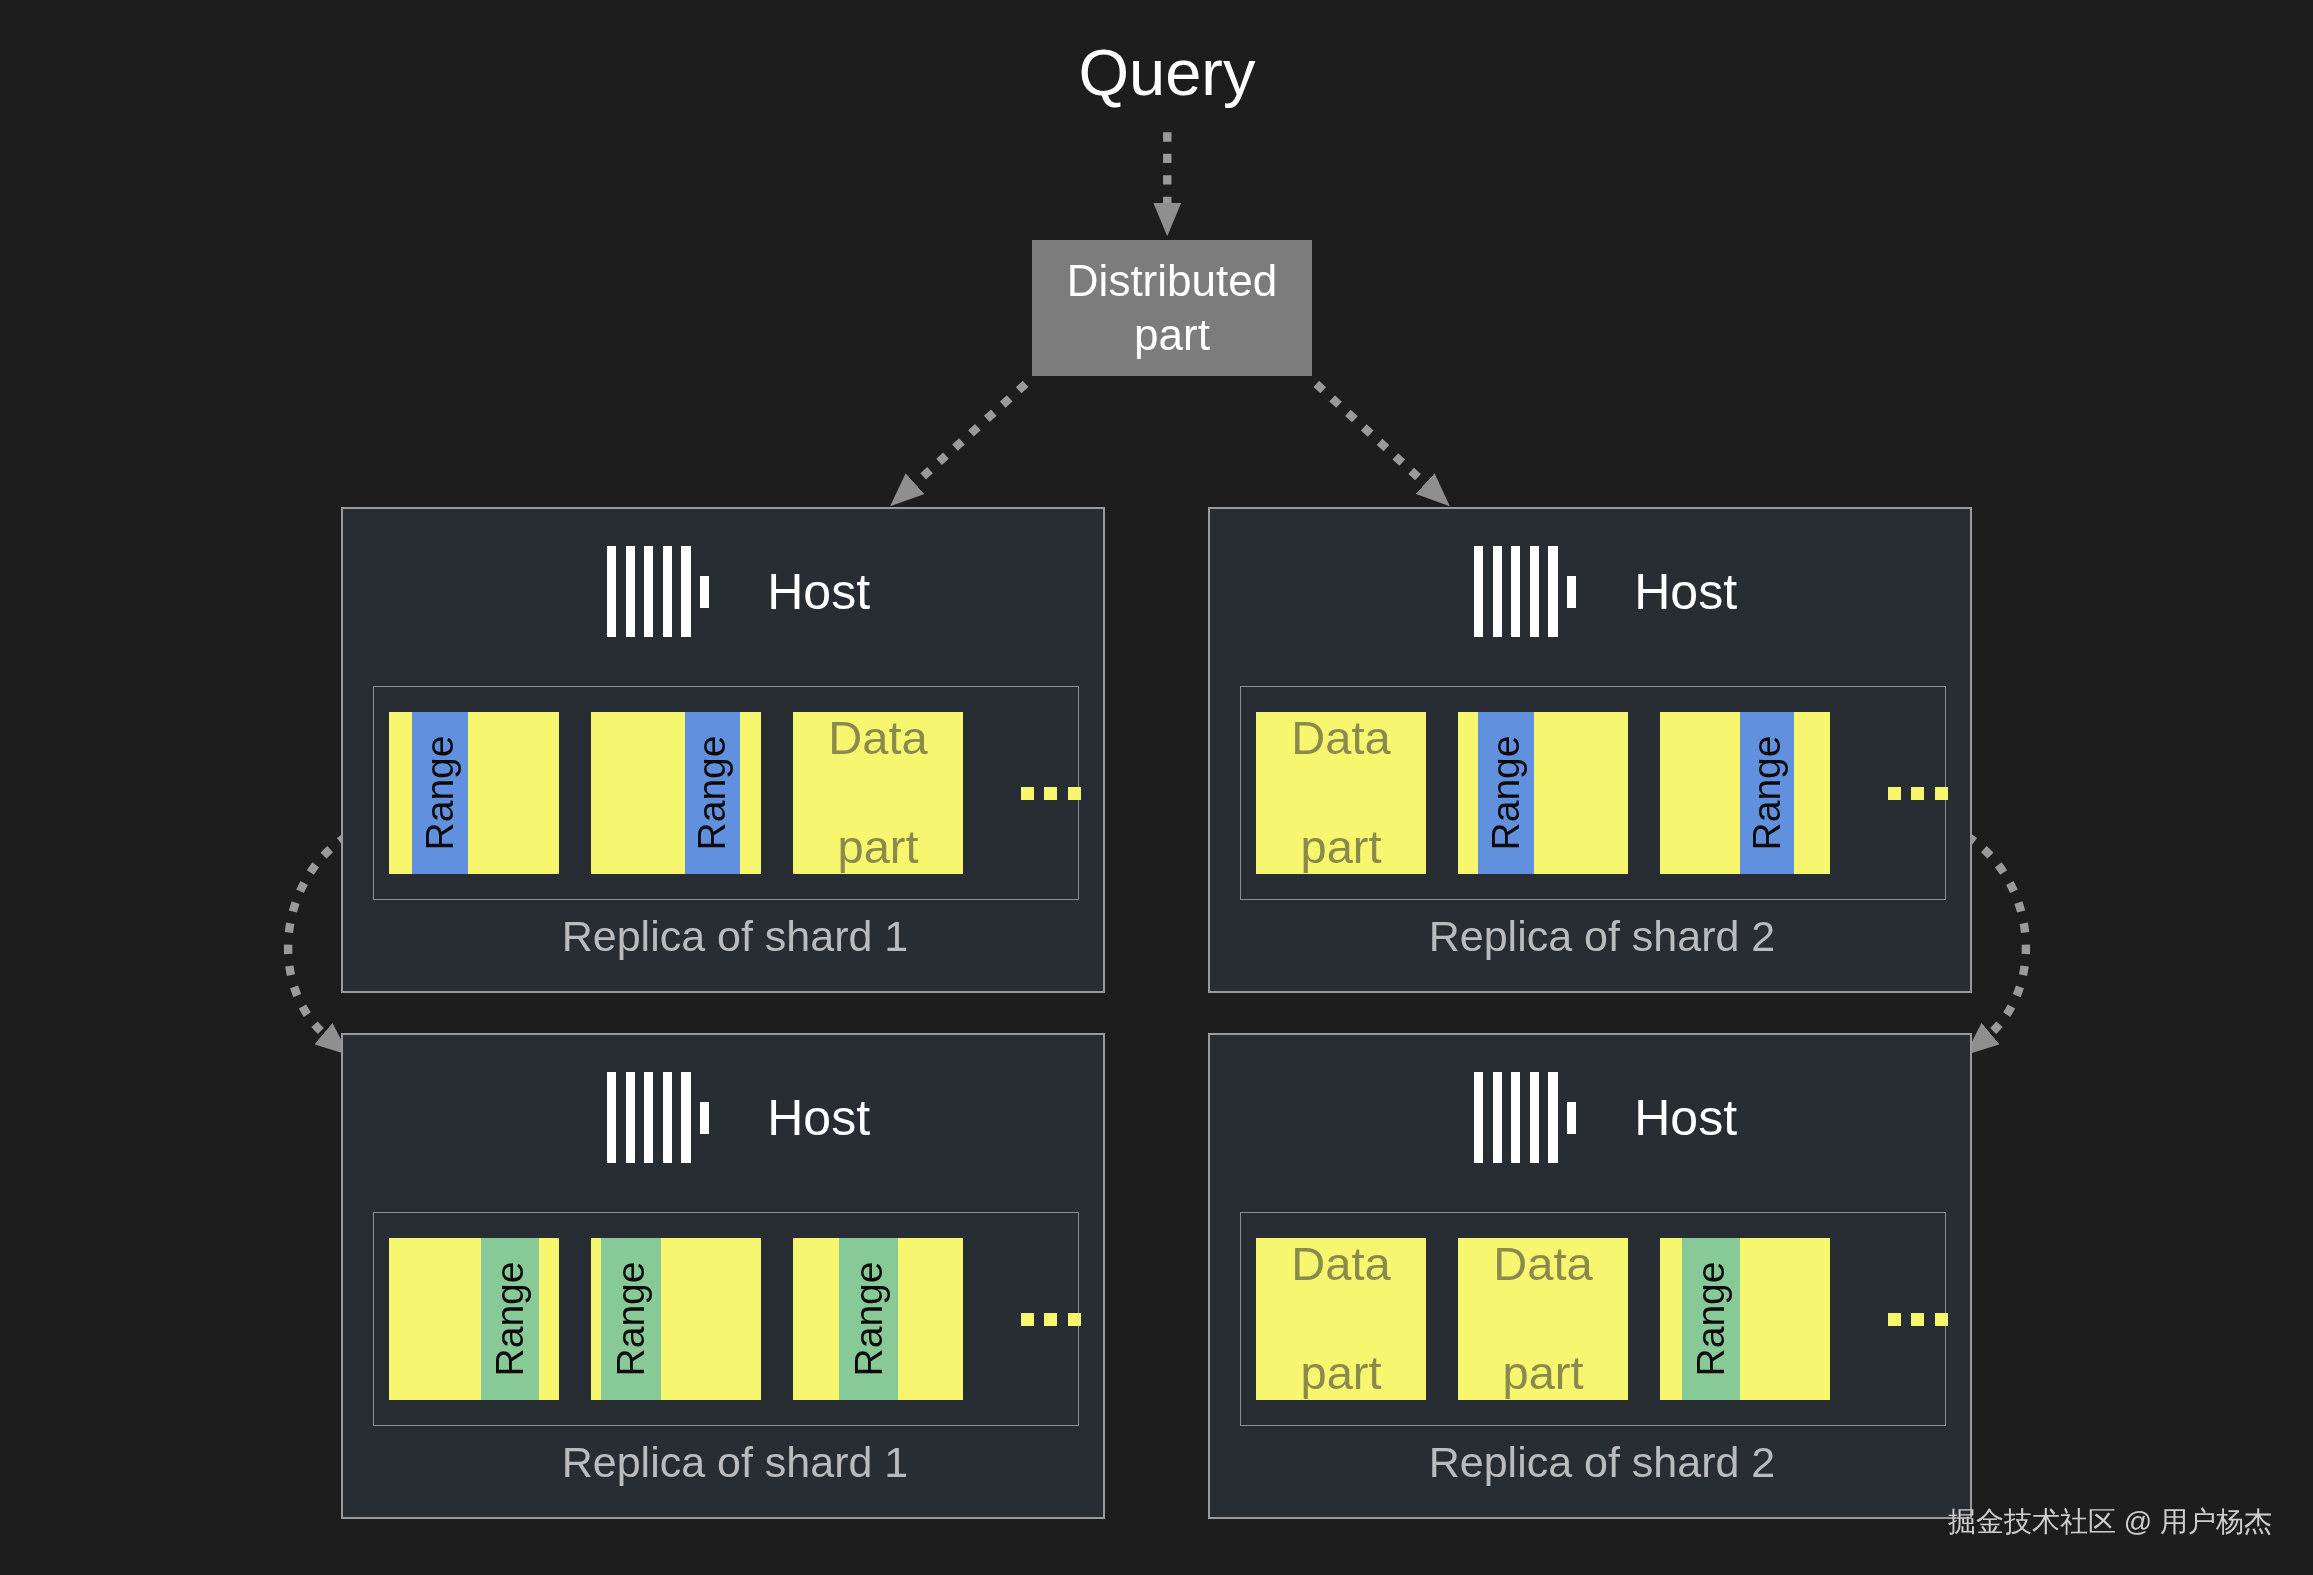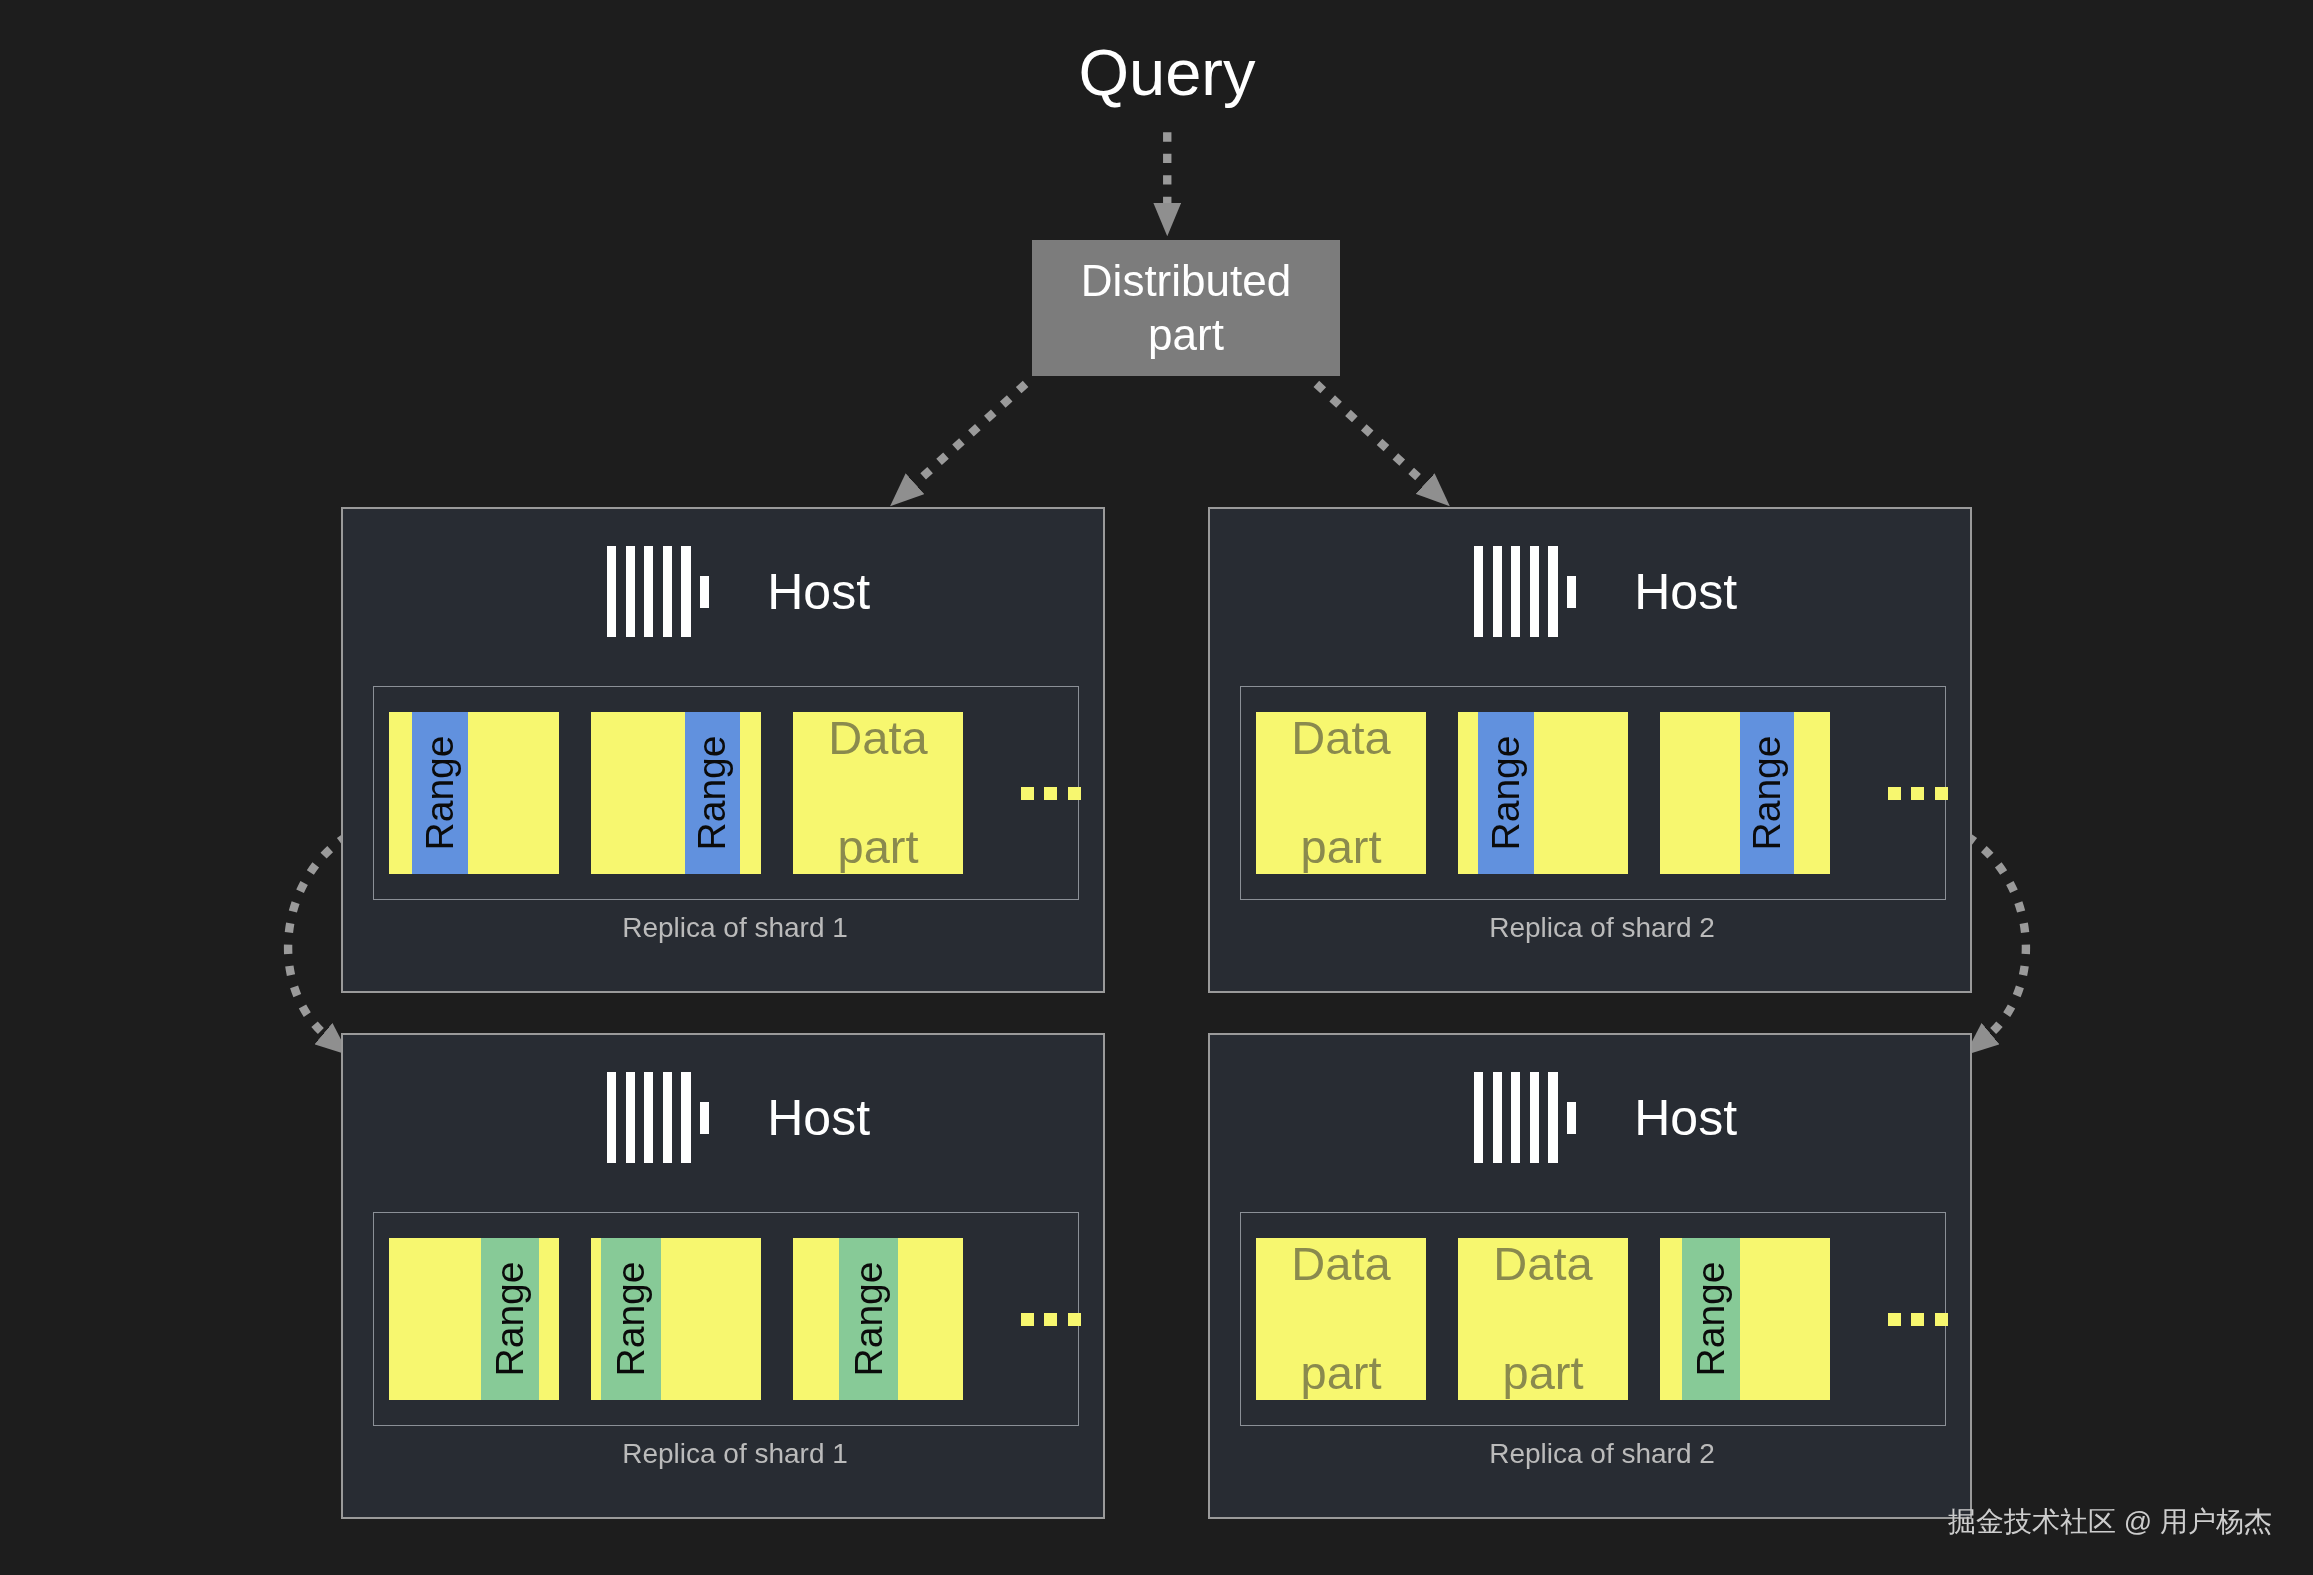--- a/index.html
+++ b/index.html
@@ -17,21 +17,21 @@
     position: absolute;
     left: 1167px; top: 35px;
     transform: translateX(-50%);
     color: #ffffff;
     font-size: 65px;
     white-space: nowrap;
   }
   .distributed-node {
     position: absolute;
     left: 1032px; top: 240px;
-    width: 308px; height: 136px;
+    width: 280px; height: 136px;
     background: var(--distributed-fill, #7c7c7c);
     color: #ffffff;
     font-size: 44px;
     line-height: 1.22;
     display: flex; flex-direction: column;
     align-items: center; justify-content: center;
     text-align: center;
   }
 
   
@@ -104,21 +104,21 @@
     color: #0b0b0b;
     font-size: 39px;
   }
   .dots { display: flex; gap: 10.3px; margin-left: 26px; align-items: center; }
   .dot { width: 13px; height: 13px; background: var(--part-yellow, #f7f76f); flex: none; }
 
   .shard-caption {
     position: absolute; left: 0; right: 0; top: 403px;
     text-align: center;
     color: var(--caption-text, #bbbbbb);
-    font-size: 28px;
+    font-size: 43px;
     white-space: nowrap;
     padding-left: 24px;
   }
 
   
   .watermark {
     position: absolute;
     right: 42px; top: 1503px;
     color: #cdcdcd;
     font-size: 28px;

